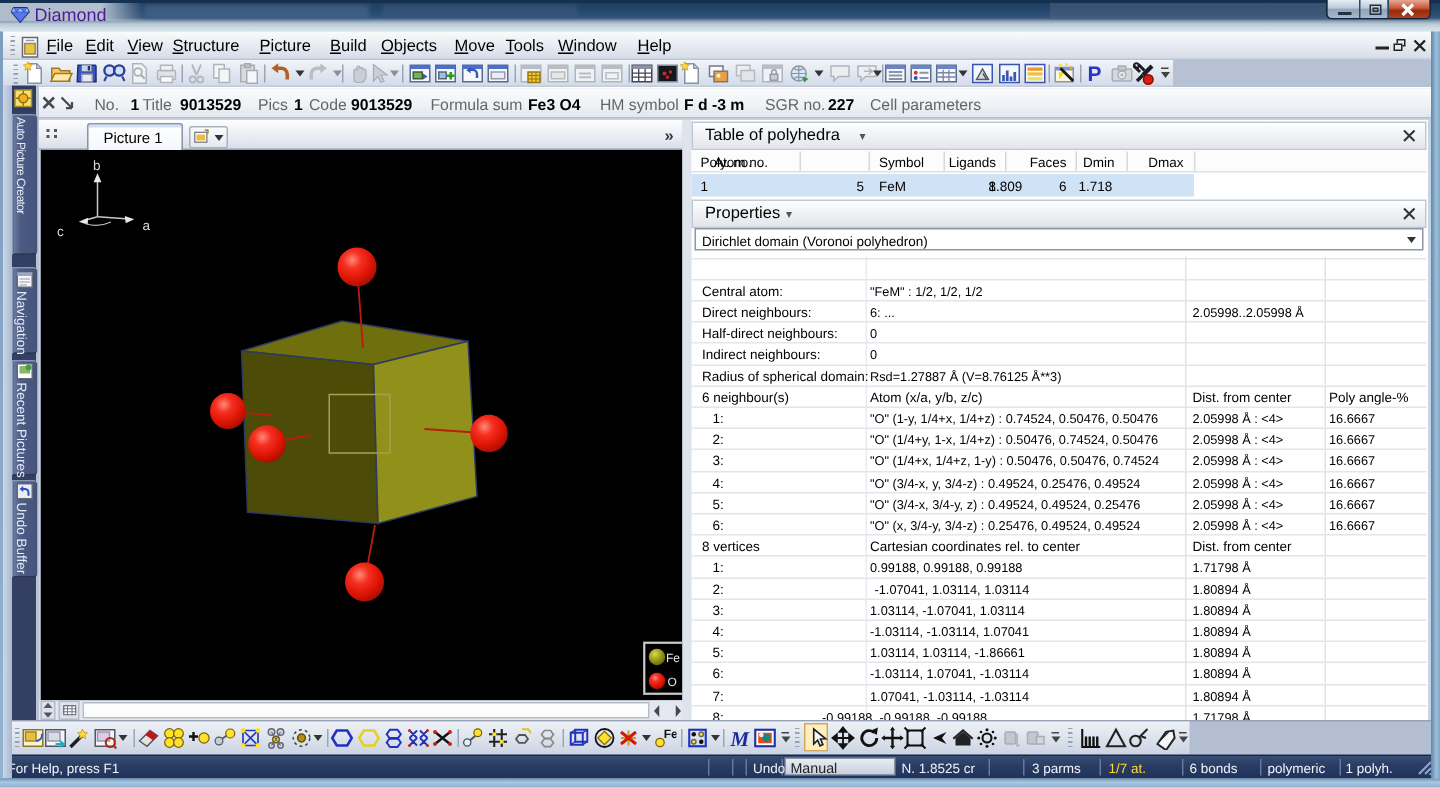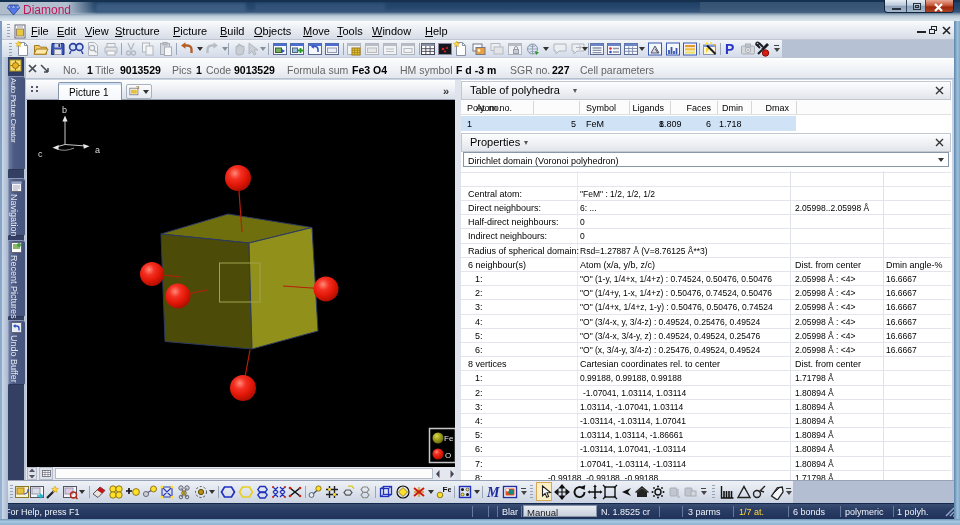--- a/index.html
+++ b/index.html
@@ -28,21 +28,21 @@
 <div style="position:absolute;left:0;top:0;width:960px;height:21px;background:linear-gradient(180deg,#12294a 0,#1f4166 3px,#28496f 8px,#35547a 12px,#879fb2 14px,#b9cad7 16px,#d0dde6 19px,#dae5ec 21px)"></div>
 <div style="position:absolute;left:0;top:2px;width:96px;height:12px;background:linear-gradient(90deg,#aebccb 0,#b2c0cf 70%,rgba(178,192,207,0))"></div>
 <div style="position:absolute;left:96px;top:3px;width:150px;height:9px;background:#4a6a8e;opacity:.6;filter:blur(1.5px)"></div>
 <div style="position:absolute;left:255px;top:3px;width:130px;height:8px;background:#426088;opacity:.45;filter:blur(1.5px)"></div>
 <div style="position:absolute;left:700px;top:2px;width:254px;height:11px;background:#4a627f;opacity:.55"></div>
 <div style="position:absolute;left:0;top:0;width:960px;height:2px;background:#16314f"></div>
 <svg style="position:absolute;left:7px;top:4px" width="13" height="12" viewBox="0 0 13 12">
       <path d="M2 1 L11 1 L12.5 4 L6.5 11 L0.5 4 Z" fill="#5577e8" stroke="#203080" stroke-width=".7"></path>
       <path d="M2 1 L4 4 L6.5 1.5 L9 4 L11 1 L12.5 4 L0.5 4 Z" fill="#a8c0f8" stroke="#3050b0" stroke-width=".5"></path>
     </svg>
-<div style="position:absolute;left:23px;top:3px;font:12px 'Liberation Sans',sans-serif;color:#be185d">Diamond</div>
+<div style="position:absolute;left:23px;top:3px;font:12px 'Liberation Sans',sans-serif;color:#4c1d95">Diamond</div>
 
 <div style="position:absolute;left:884px;top:0;width:70px;height:13px;border:1px solid #11263c;border-top:none;border-radius:0 0 4px 4px;overflow:hidden;display:flex">
 <div style="width:23px;height:13px;background:linear-gradient(180deg,#e7edf4 0,#bdcadb 40%,#8fa3bb 50%,#a9bccf 100%);border-right:1px solid #33485e;position:relative">
         <div style="position:absolute;left:7px;top:8px;width:9px;height:2px;background:#25313e"></div>
       </div>
 <div style="width:20px;height:13px;background:linear-gradient(180deg,#e7edf4 0,#bdcadb 40%,#8fa3bb 50%,#a9bccf 100%);border-right:1px solid #33485e;position:relative">
         <div style="position:absolute;left:6px;top:3px;width:8px;height:7px;border:1px solid #25313e;background:transparent"></div>
         <div style="position:absolute;left:8px;top:5px;width:4px;height:3px;border:1px solid #25313e"></div>
       </div>
 <div style="width:27px;height:13px;background:linear-gradient(180deg,#e8a894 0,#c85a3e 40%,#9c2808 55%,#b04828 100%);position:relative;color:#fff"><svg width="27" height="13">
@@ -487,21 +487,21 @@
     <div style="position:absolute;left:461px;top:228.3px;width:490px;height:1px;background:#e2e6ec"></div>
     <div class="t s" style="left:468px;top:231.3px">Indirect neighbours:</div>
     <div class="t s2" style="left:580px;top:231.3px">0</div>
     <div style="position:absolute;left:461px;top:242.5px;width:490px;height:1px;background:#e2e6ec"></div>
     <div class="t s" style="left:468px;top:245.5px">Radius of spherical domain:</div>
     <div class="t s2" style="left:580px;top:245.5px">Rsd=1.27887 Å (V=8.76125 Å**3)</div>
     <div style="position:absolute;left:461px;top:256.7px;width:490px;height:1px;background:#e2e6ec"></div>
     <div class="t s" style="left:468px;top:259.7px">6 neighbour(s)</div>
     <div class="t s" style="left:580px;top:259.7px">Atom (x/a, y/b, z/c)</div>
     <div class="t s" style="left:795px;top:259.7px">Dist. from center</div>
-    <div class="t s" style="left:886px;top:259.7px">Dmin angle-%</div>
+    <div class="t s" style="left:886px;top:259.7px">Poly angle-%</div>
     <div style="position:absolute;left:461px;top:270.9px;width:490px;height:1px;background:#e2e6ec"></div>
     <div class="t s" style="left:475px;top:273.9px">1:</div>
     <div class="t s2" style="left:580px;top:273.9px">"O" (1-y, 1/4+x, 1/4+z) : 0.74524, 0.50476, 0.50476</div>
     <div class="t s2" style="left:795px;top:273.9px">2.05998 Å : &lt;4&gt;</div>
     <div class="t s2" style="left:886px;top:273.9px">16.6667</div>
     <div style="position:absolute;left:461px;top:285.1px;width:490px;height:1px;background:#e2e6ec"></div>
     <div class="t s" style="left:475px;top:288.1px">2:</div>
     <div class="t s2" style="left:580px;top:288.1px">"O" (1/4+y, 1-x, 1/4+z) : 0.50476, 0.74524, 0.50476</div>
     <div class="t s2" style="left:795px;top:288.1px">2.05998 Å : &lt;4&gt;</div>
     <div class="t s2" style="left:886px;top:288.1px">16.6667</div>
@@ -779,21 +779,21 @@
 <div class="ssep" style="left:472px"></div>
     <div class="ssep" style="left:488px"></div>
     <div class="ssep" style="left:497px"></div>
     <div class="ssep" style="left:521px"></div>
     <div class="ssep" style="left:659px"></div>
     <div class="ssep" style="left:682px"></div>
     <div class="ssep" style="left:733px"></div>
     <div class="ssep" style="left:788px"></div>
     <div class="ssep" style="left:840px"></div>
     <div class="ssep" style="left:893px"></div>
-<div class="st" style="left:502px">Blar</div>
+<div class="st" style="left:502px">Undo</div>
 <div style="position:absolute;left:523px;top:505px;width:74px;height:12px;background:linear-gradient(180deg,#e8ecf2,#c8d0dc);border:1px solid #8a96a8"></div>
 <div style="position:absolute;left:527px;top:507px;font:9.5px 'Liberation Sans',sans-serif;color:#222">Manual</div>
 <div class="st" style="left:601px">N. 1.8525 cr</div>
 <div class="st" style="left:688px">3 parms</div>
 <div class="st" style="left:739px;color:#ffd835">1/7 at.</div>
 <div class="st" style="left:793px">6 bonds</div>
 <div class="st" style="left:845px">polymeric</div>
 <div class="st" style="left:897px">1 polyh.</div>
 <svg style="position:absolute;left:944px;top:506px" width="11" height="11">
       <g stroke="#8fa4c8" stroke-width="1.5">

